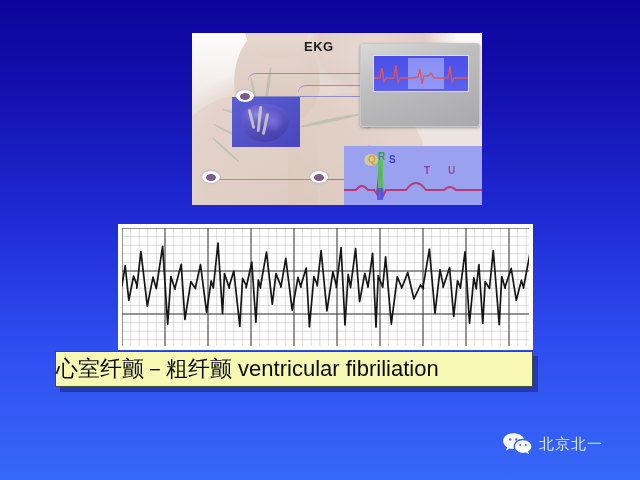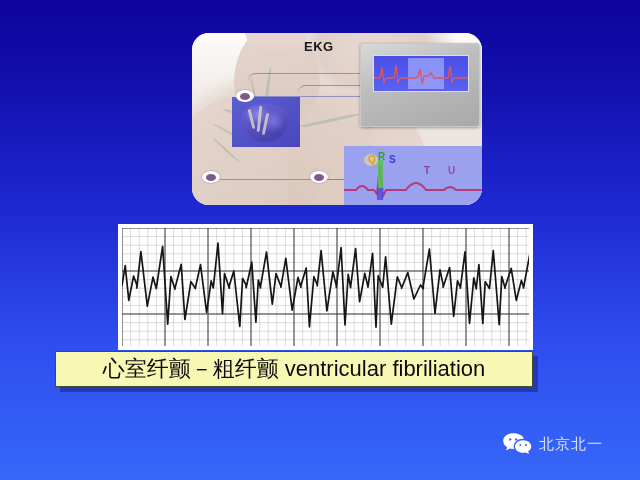--- a/index.html
+++ b/index.html
@@ -23,21 +23,20 @@
 
   
   #photo-panel {
     position: absolute;
     left: 192px;
     top: 33px;
     width: 290px;
     height: 172px;
     overflow: hidden;
     background: #ffffff;
-    border-radius: 17px;
   }
 
   .photo-bg {
     position: absolute;
     inset: 0;
     background:
       radial-gradient(ellipse 120px 90px at 62% 8%, #e7d9d2 0%, #e0d0c8 45%, rgba(224,208,200,0) 72%),
       radial-gradient(ellipse 150px 120px at 30% 75%, #e9dcd4 0%, #dfd0c7 55%, rgba(223,208,199,0) 80%),
       linear-gradient(to bottom, #fdfcfc 0%, #f3eeeb 30%, #ece3de 62%, #f6f2f0 100%);
   }
@@ -244,21 +243,20 @@
     position: absolute;
     left: 55px;
     top: 351px;
     width: 478px;
     height: 36px;
     background: #f7f8b4;
     border: 1px solid #4a4a3a;
     box-sizing: border-box;
     display: flex;
     align-items: center;
-    justify-content: center;
     box-shadow: 5px 5px 0 rgba(10,10,60,.35);
   }
   #caption-text {
     font-size: 22px;
     color: #0a0a0a;
     font-family: "Liberation Sans", "DejaVu Sans", sans-serif;
     white-space: nowrap;
     line-height: 1;
   }
 

